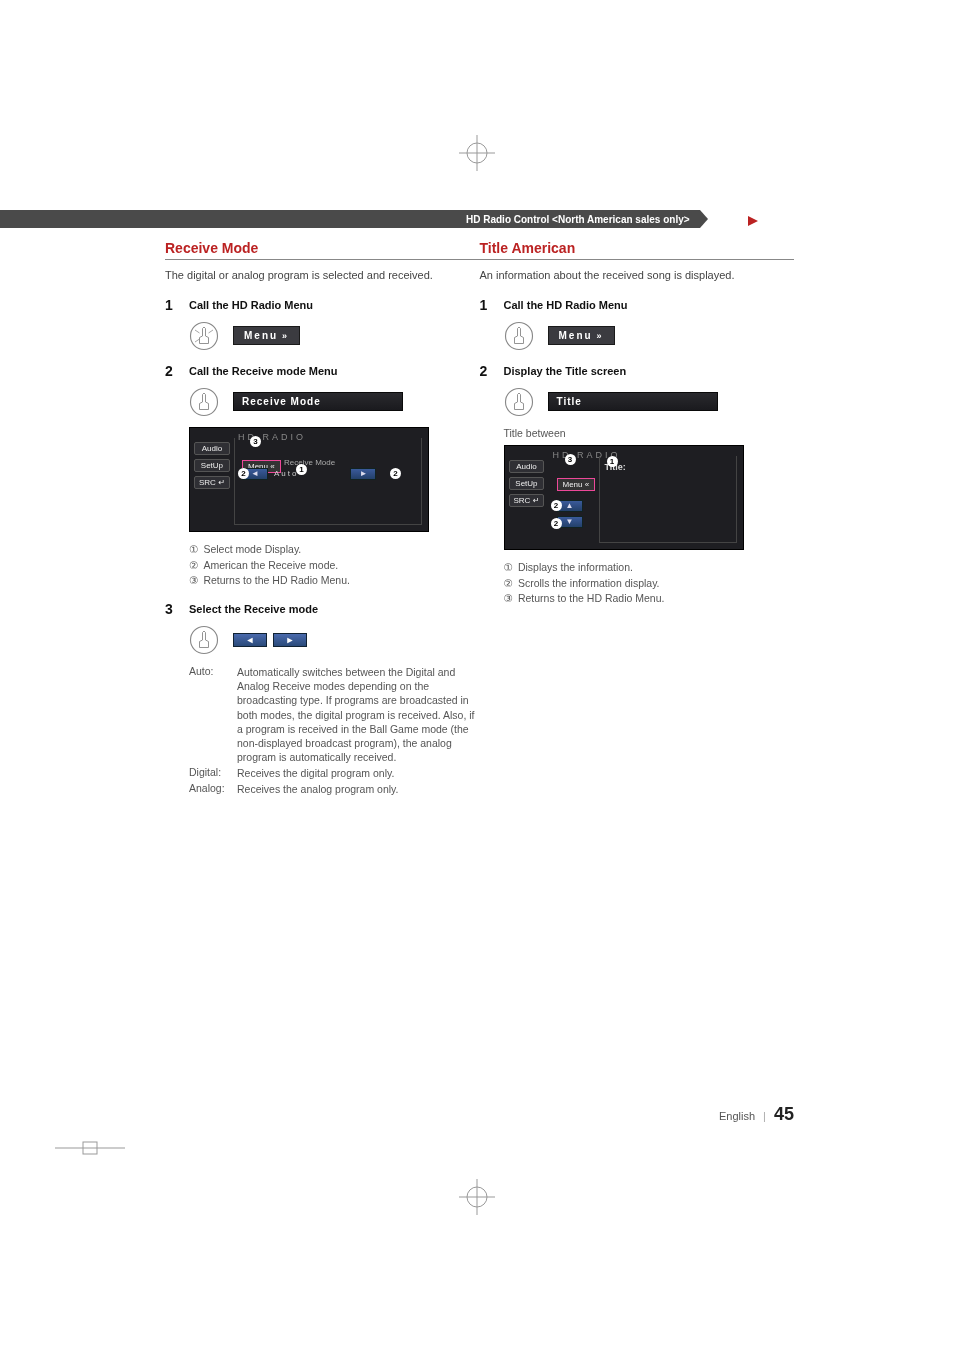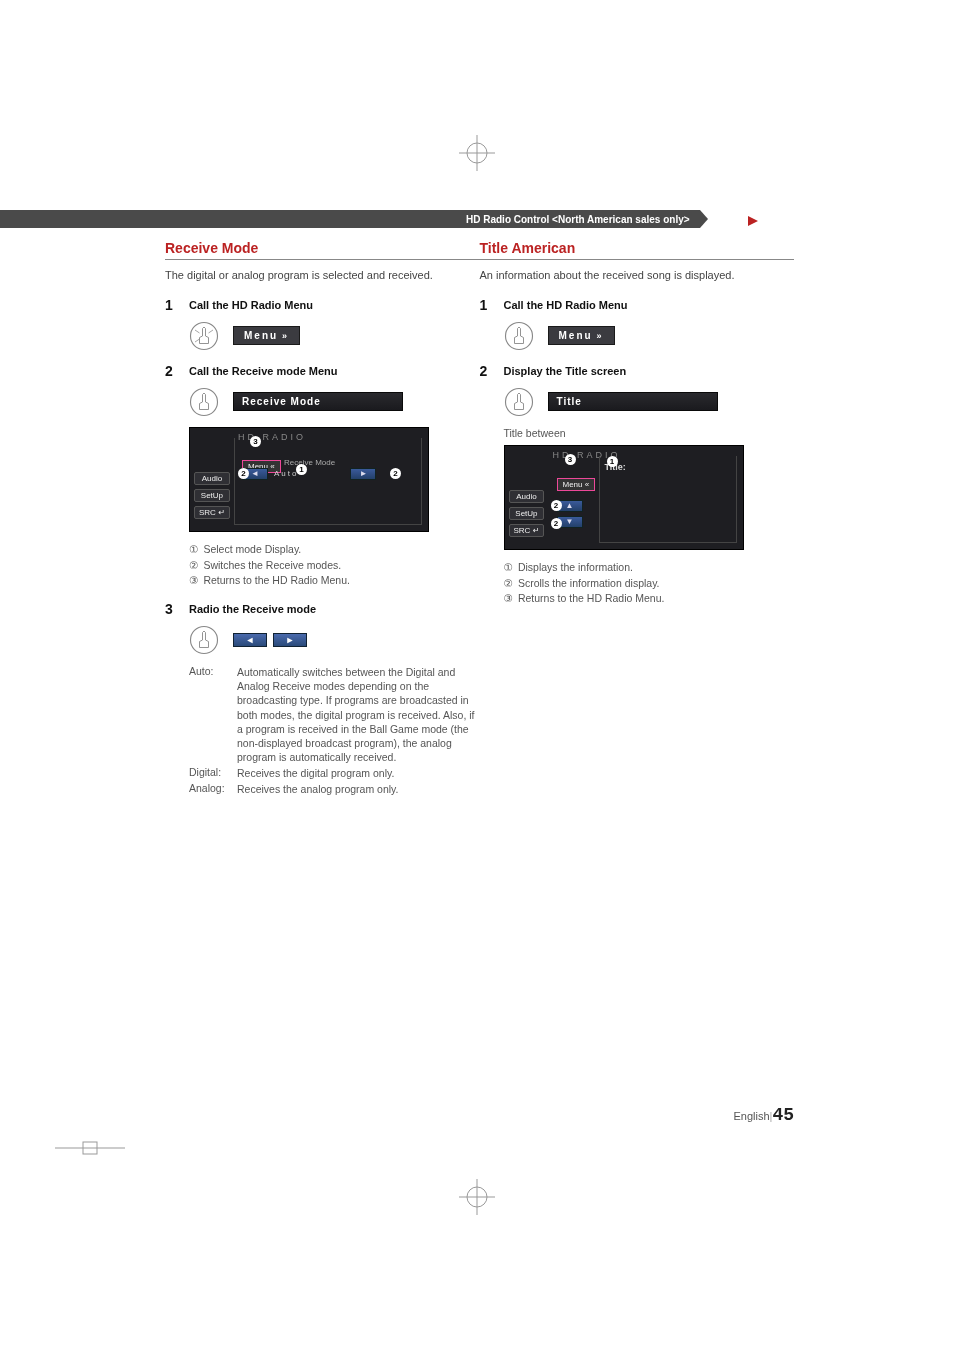--- a/index.html
+++ b/index.html
@@ -119,21 +119,20 @@
     position: relative;
     color: #ccc;
     font-size: 9px;
   }
   .screen .side {
     position: absolute;
     left: 4px; top: 14px;
     display: flex;
     flex-direction: column;
     gap: 4px;
-    margin-top: 30px;
   }
   .screen .side .sbtn {
     background: #2f2f34;
     border: 1px solid #555;
     border-radius: 2px;
     padding: 1px 4px;
     font-size: 8px;
     color: #eee;
     text-align: center;
     min-width: 32px;
@@ -222,23 +221,24 @@
     display: flex; flex-direction: column; gap: 4px;
   }
   .footer {
     position: absolute;
     right: 160px;
     bottom: 225px;
     font-size: 11px;
     color: #555;
     display: flex;
     align-items: baseline;
+    gap: 8px;
   }
   .footer .sep { color: #aaa; }
-  .footer .pnum { font-size: 18px; font-weight: bold; color: #222; font-family: Liberation Mono, monospace; }
+  .footer .pnum { font-size: 18px; font-weight: bold; color: #222; }
   svg { overflow: visible; }
 </style>
 </head>
 <body>
 
 <div class="crop crop-top">
   <svg width="36" height="36">
     <circle cx="18" cy="18" r="10" fill="none" stroke="#999" stroke-width="1"></circle>
     <line x1="18" y1="0" x2="18" y2="36" stroke="#999" stroke-width="1"></line>
     <line x1="0" y1="18" x2="36" y2="18" stroke="#999" stroke-width="1"></line>
@@ -331,31 +331,31 @@
       <div class="callout" style="left:60px; top:8px;">3</div>
     </div>
 
     <div class="legend">
       <div class="row">
           <span class="n">①</span> 
           <span>Select mode Display.</span>
         </div>
       <div class="row">
           <span class="n">②</span> 
-          <span>Switches the Receive modes.</span>
+          <span>American the Receive mode.</span>
         </div>
       <div class="row">
           <span class="n">③</span> 
           <span>Returns to the HD Radio Menu.</span>
         </div>
     </div>
 
     <div class="step">
       <div class="step-num">3</div>
-      <div class="step-title">Radio the Receive mode</div>
+      <div class="step-title">Select the Receive mode</div>
     </div>
     <div class="hand-row">
       <div class="hand">
         <svg viewBox="0 0 40 40">
             <circle cx="20" cy="20" r="18" fill="none" stroke="#888" stroke-width="1.5"></circle>
             <path d="M18 10 l2 -2 l2 2 v10 l4 2 v8 h-12 v-8 l4 -2 z" fill="none" stroke="#888" stroke-width="1.2"></path>
           </svg>
       </div>
       <div class="arrows-row" style="margin:0">
         <div class="ab">◄</div>

